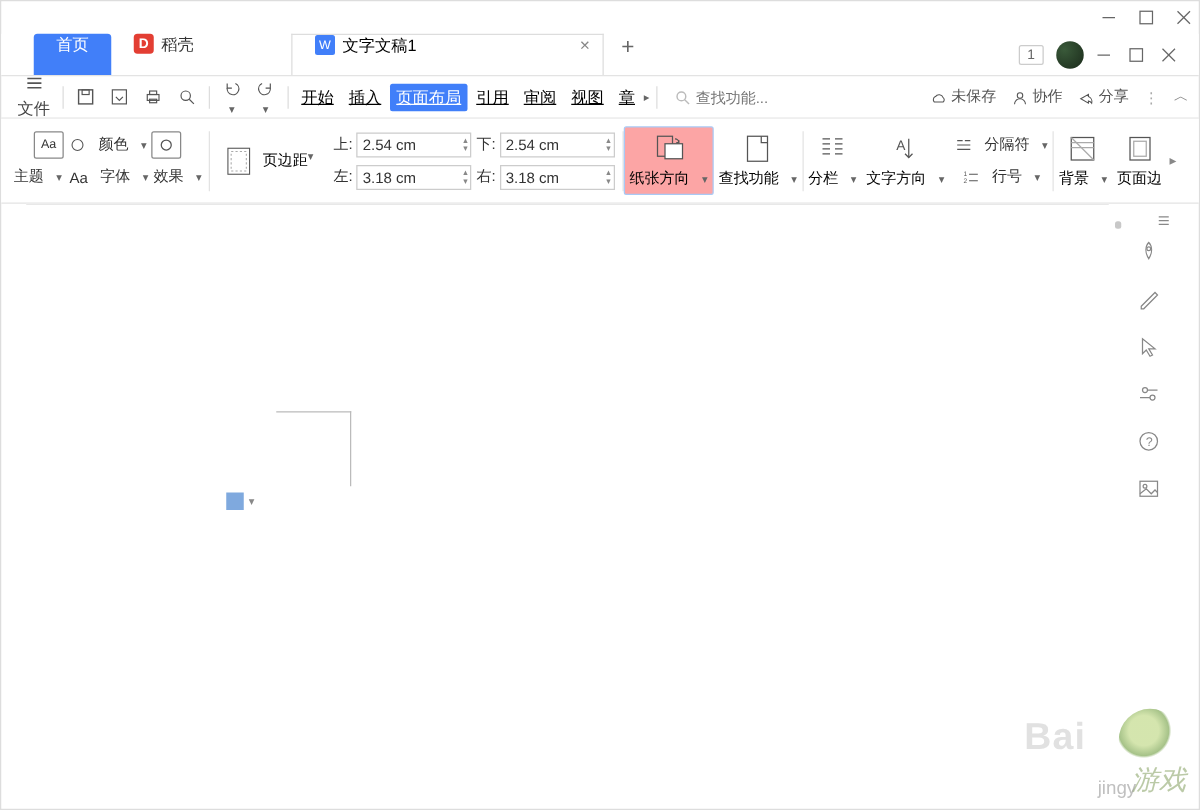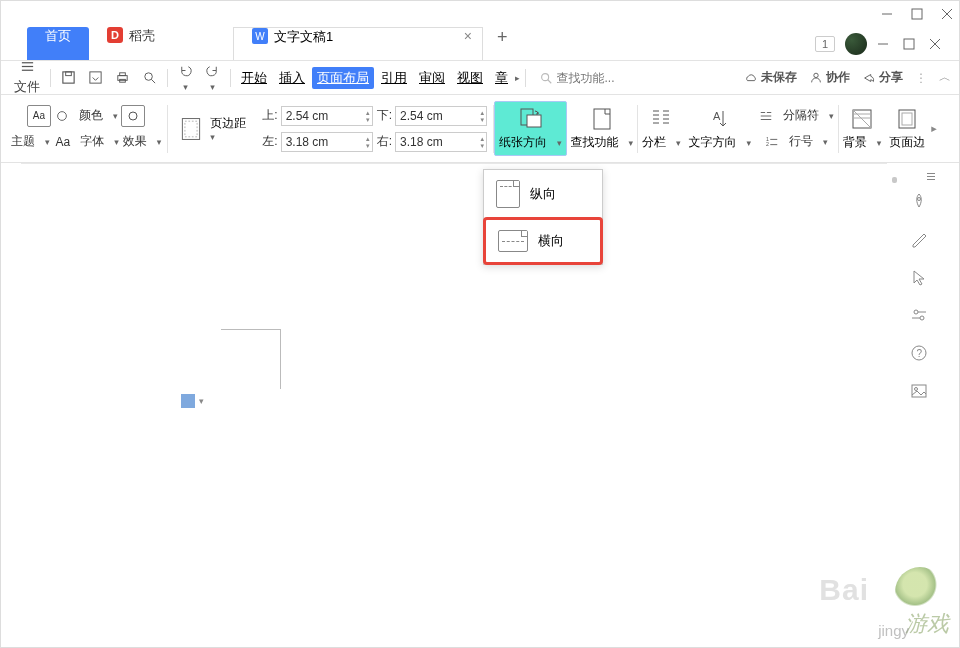--- a/index.html
+++ b/index.html
@@ -31,35 +31,35 @@
 
 .menu-bar { height: 34px; display: flex; align-items: center; border-bottom: 1px solid #e3e3e3; padding: 0 8px; gap: 2px; font-size: 13px; }
 .menu-icon-btn { display: flex; align-items: center; gap: 4px; padding: 3px 5px; color: #444; cursor: pointer; flex-direction: column; }
 .menu-icon-btn svg { width: 15px; height: 15px; }
 .sep { width: 1px; height: 18px; background: #ddd; margin: 0 3px; }
 .menu-item { padding: 2px 5px; cursor: pointer; text-decoration: underline; }
 .menu-item.active { background: #417ff9; color: #fff; border-radius: 2px; }
 .search-box { display: flex; align-items: center; gap: 4px; color: #bbb; padding: 0 8px; }
 .search-box input { border: none; outline: none; font-size: 12px; width: 70px; color: #888; }
 .menu-right { margin-left: auto; display: flex; align-items: center; gap: 12px; color: #555; font-size: 12px; }
-.menu-right-item { display: flex; align-items: center; gap: 3px; cursor: pointer; font-weight: bold; }
+.menu-right-item { display: flex; align-items: flex-end; gap: 3px; cursor: pointer; }
 
 
 .ribbon { height: 68px; display: flex; align-items: center; background: #fff; border-bottom: 1px solid #e3e3e3; padding: 0 4px; }
 .ribbon-group { display: flex; flex-direction: column; align-items: center; justify-content: center; padding: 0 6px; height: 100%; }
 .ribbon-sep { width: 1px; height: 48px; background: #e3e3e3; }
 .rb-row { display: flex; align-items: center; gap: 4px; font-size: 12px; color: #333; height: 26px; }
 .rb-icon-box { border: 1px solid #888; width: 24px; height: 22px; display: flex; align-items: center; justify-content: center; border-radius: 2px; }
 .rb-label { font-size: 12px; display: flex; align-items: center; gap: 10px; }
 .caret { font-size: 9px; color: #666; }
 .margin-input { display: flex; align-items: center; gap: 3px; font-size: 12px; }
 .margin-input .spinbox { border: 1px solid #ccc; height: 20px; width: 92px; display: flex; align-items: center; padding: 0 4px; font-size: 12px; position: relative; }
 .spinbox .spinners { position: absolute; right: 2px; display: flex; flex-direction: column; font-size: 7px; line-height: 7px; color: #888; }
 .big-btn { display: flex; flex-direction: column; align-items: center; gap: 2px; padding: 4px 4px; cursor: pointer; font-size: 12px; }
-.big-btn.active { background: #5eead4; border: 1px solid #a9c9f5; border-radius: 2px; }
+.big-btn.active { background: #fca5a5; border: 1px solid #a9c9f5; border-radius: 2px; }
 .big-btn svg { width: 26px; height: 26px; }
 
 
 .dropdown { position: absolute; left: 482px; top: 168px; width: 120px; background: #fff; border: 1px solid #ccc; box-shadow: 0 2px 8px rgba(0,0,0,0.15); }
 .dd-item { display: flex; align-items: center; gap: 10px; padding: 10px 12px; font-size: 13px; cursor: pointer; }
 .dd-item.highlight { border: 3px solid #e8443a; border-radius: 4px; margin: -1px; }
 .dd-icon { width: 24px; height: 28px; border: 1px solid #888; border-radius: 2px; position: relative; }
 .dd-icon.portrait::before { content: ""; position: absolute; top: 5px; left: 3px; right: 3px; border-top: 1px dashed #888; }
 .dd-icon.landscape { width: 30px; height: 22px; }
 .dd-icon.landscape::before { content: ""; position: absolute; top: 50%; left: 3px; right: 3px; border-top: 1px dashed #888; }
@@ -267,21 +267,21 @@
           </span>
       </div>
     </div>
     <div class="ribbon-sep"></div>
     <div class="ribbon-group">
       <div class="big-btn" style="flex-direction:row;gap:6px">
         <svg width="26" height="30" viewBox="0 0 26 30">
             <rect x="3" y="3" width="20" height="24" fill="none" stroke="#555"></rect>
             <rect x="6" y="6" width="14" height="18" fill="none" stroke="#aaa" stroke-dasharray="2"></rect>
           </svg>
-        <div style="display:flex;flex-direction:column;align-items:flex-start">
+        <div style="display:flex;align-items:flex-start">
             <span>页边距</span>
             <span class="caret">▾</span>
           </div>
       </div>
     </div>
     <div class="ribbon-group">
       <div class="rb-row">
         <div class="margin-input">
             <span>上:</span>
             <div class="spinbox">
@@ -474,32 +474,18 @@
       </span>
     <span class="rail-btn">
         <svg width="18" height="18" viewBox="0 0 18 18">
           <rect x="2" y="3" width="14" height="12" fill="none" stroke="#888"></rect>
           <circle cx="6" cy="7" r="1.5" fill="none" stroke="#888"></circle>
           <path d="M2 13 L7 9 L11 13 L14 10 L16 12" fill="none" stroke="#888"></path>
         </svg>
       </span>
   </div>
 
-  <div class="dropdown">
-    <div class="dd-item">
-      <div class="dd-icon portrait">
-          <div class="fold"></div>
-        </div>
-      <span>纵向</span>
-    </div>
-    <div class="dd-item highlight">
-      <div class="dd-icon landscape">
-          <div class="fold"></div>
-        </div>
-      <span>横向</span>
-    </div>
-  </div>
 
   <div class="watermark-baidu">Bai</div>
   <div class="wm-logo"></div>
   <div class="watermark">游戏</div>
   <div class="watermark-sub">jingy</div>
 </div>
 
 </body></html>

